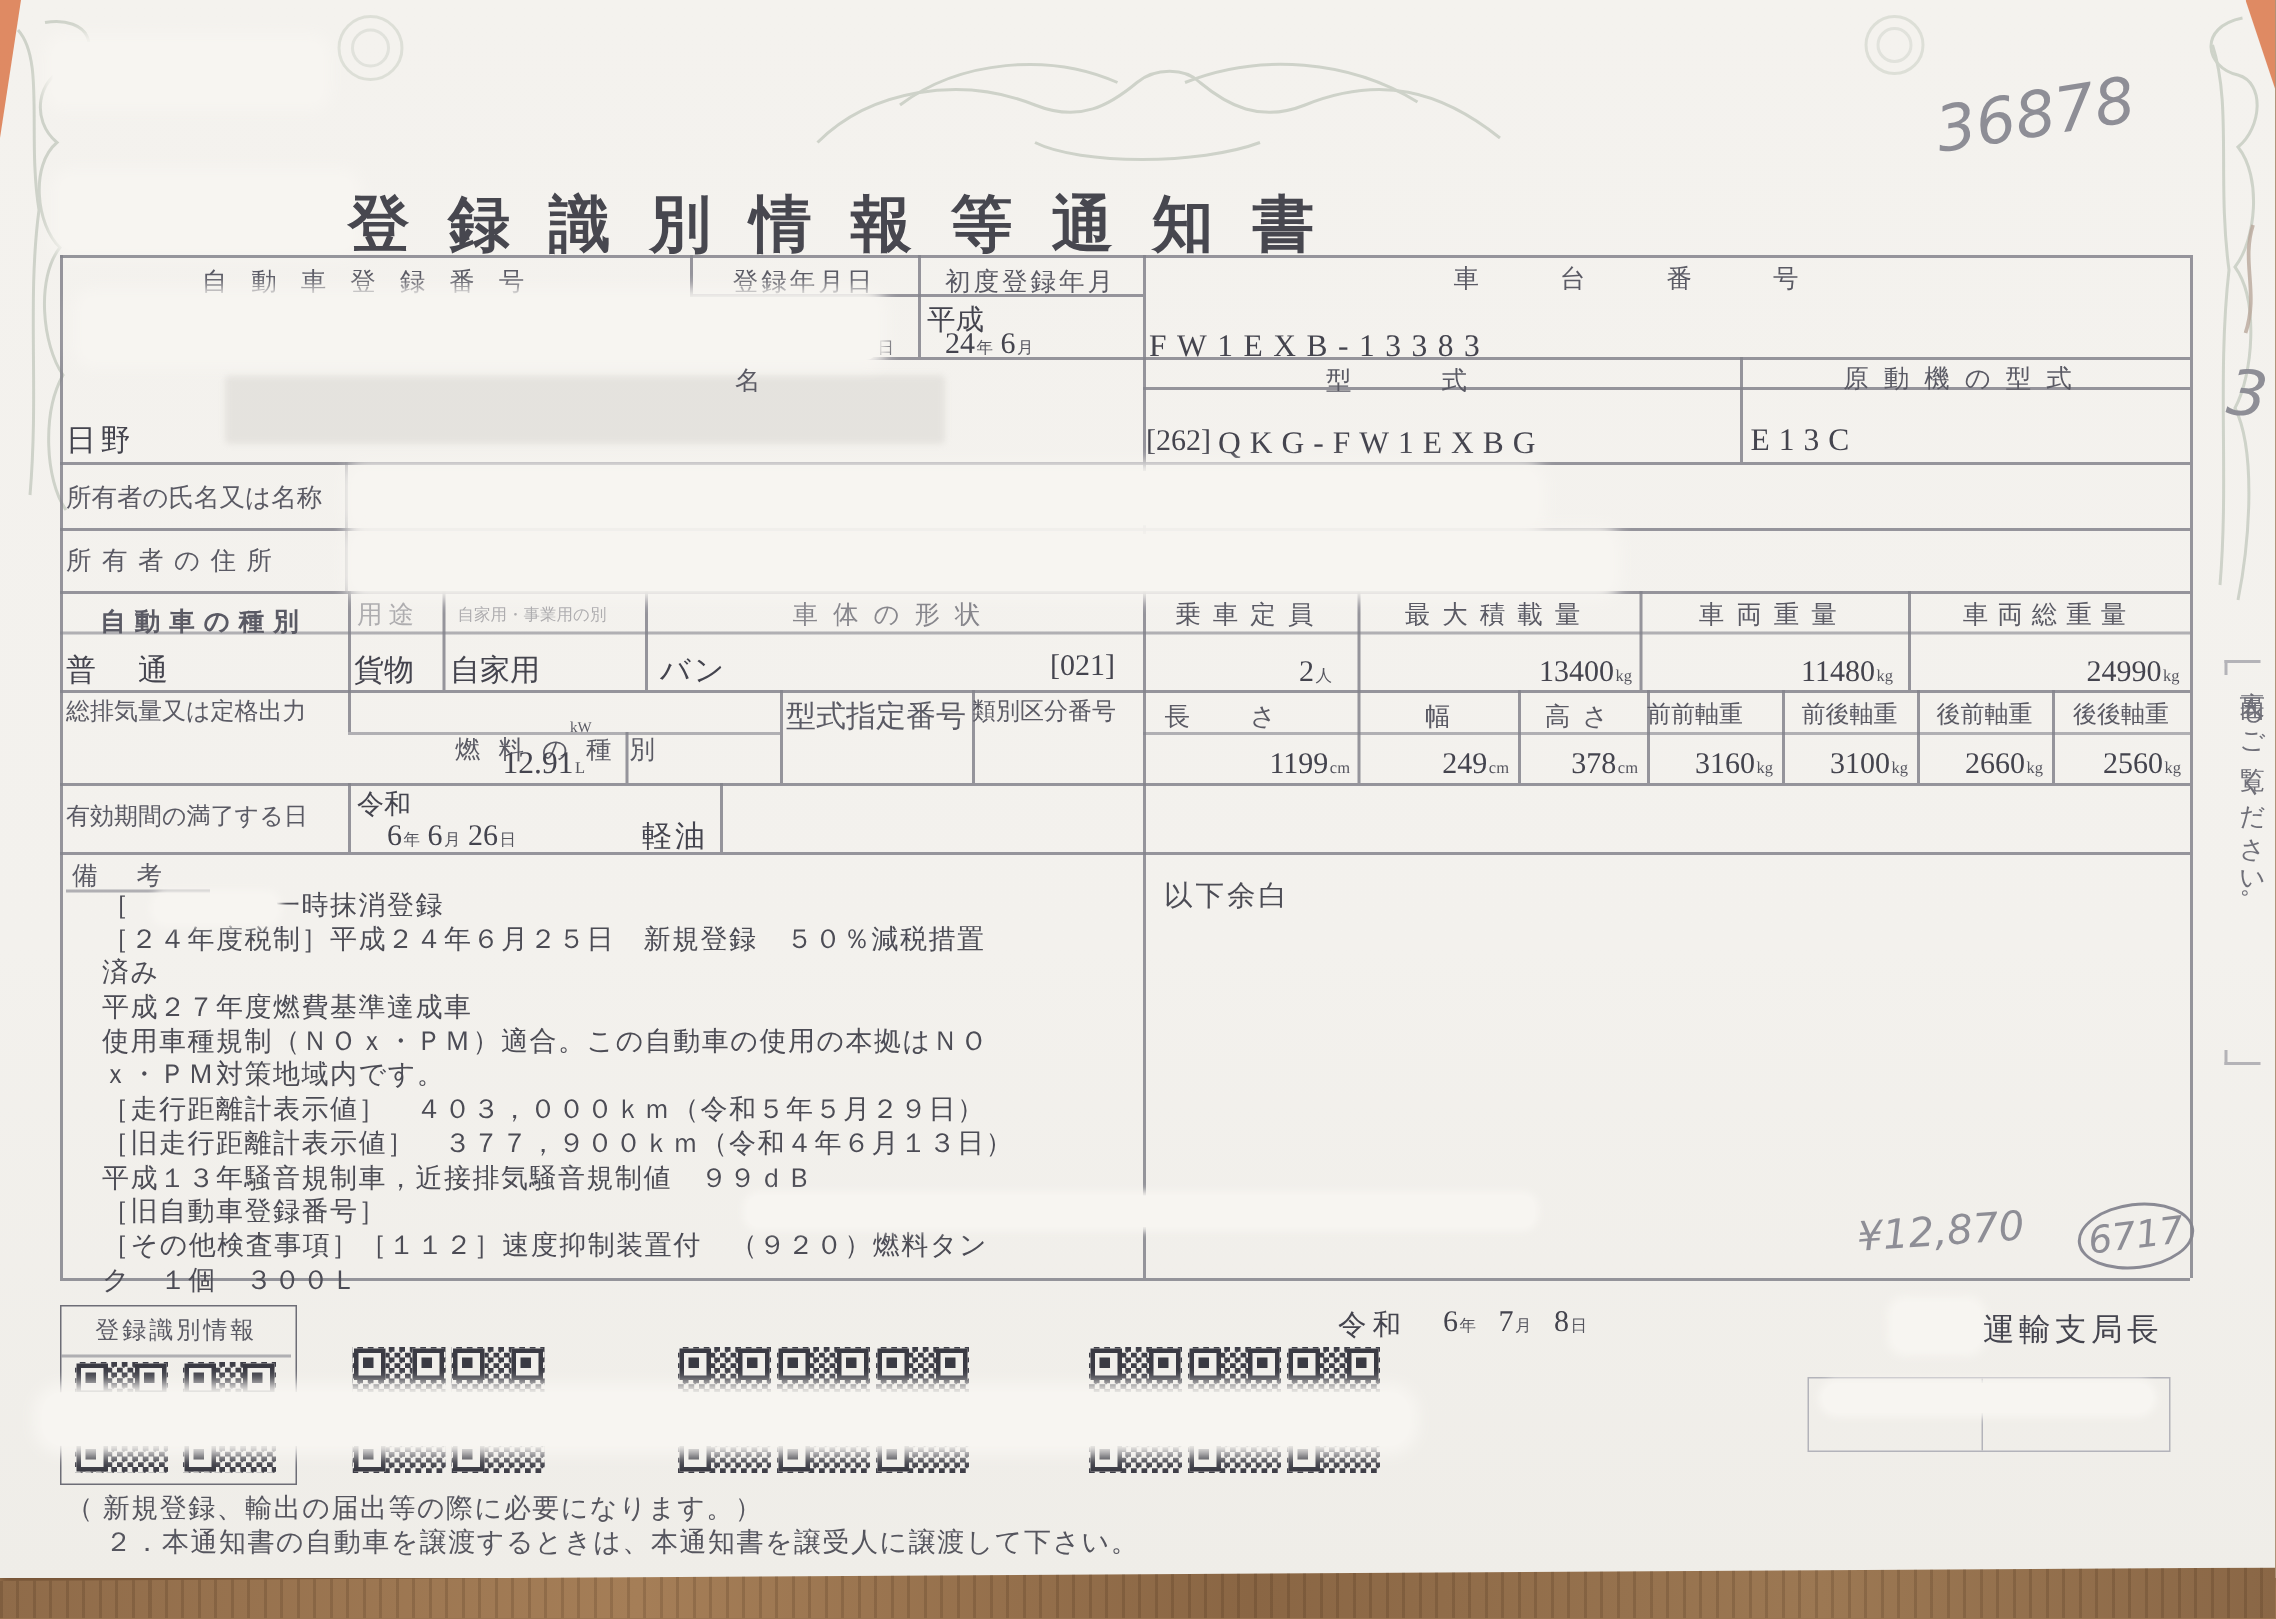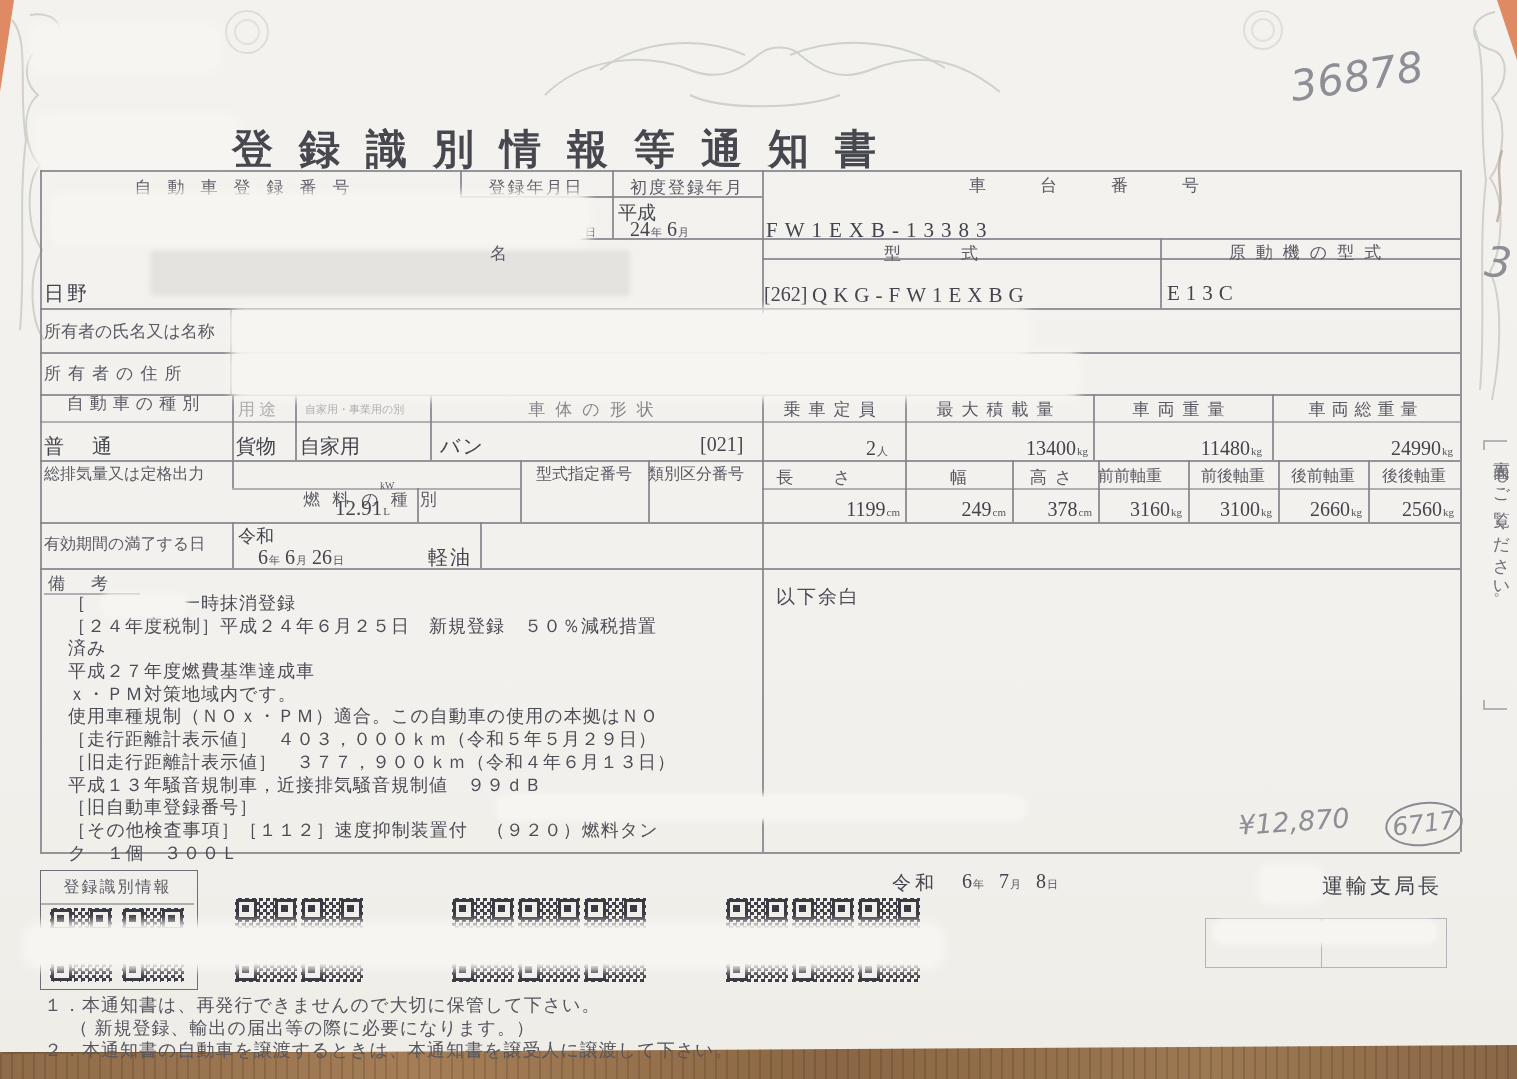--- a/index.html
+++ b/index.html
@@ -172,42 +172,42 @@
   <div class="V" style="left:44px;top:280px;letter-spacing:3px;">日野</div>
   <div class="V" style="left:764px;top:283px;font-size:20px;">[262]</div>
   <div class="V" style="left:812px;top:283px;font-size:21px;letter-spacing:6px;">QKG-FW1EXBG</div>
   <div class="V" style="left:1167px;top:281px;font-size:21px;letter-spacing:6px;">E13C</div>
 
   <div class="L" style="left:44px;top:320px;">所有者の氏名又は名称</div>
   <div class="redact" style="left:235px;top:314px;width:790px;height:36px;"></div>
   <div class="L" style="left:44px;top:362px;letter-spacing:7px;">所有者の住所</div>
   <div class="redact" style="left:235px;top:356px;width:840px;height:38px;"></div>
 
-  <div class="L" style="left:40px;top:392px;width:192px;text-align:center;letter-spacing:6px;">自動車の種別</div>
+  <div class="L" style="left:40px;top:403px;width:192px;text-align:center;letter-spacing:6px;font-weight:bold;">自動車の種別</div>
   <div class="L faint" style="left:238px;top:398px;letter-spacing:4px;">用途</div>
   <div class="L faint" style="left:305px;top:402px;font-size:11px;">自家用・事業用の別</div>
   <div class="L" style="left:430px;top:398px;width:332px;text-align:center;letter-spacing:10px;opacity:.7;">車体の形状</div>
   <div class="L" style="left:762px;top:398px;width:143px;text-align:center;letter-spacing:8px;">乗車定員</div>
   <div class="L" style="left:905px;top:398px;width:188px;text-align:center;letter-spacing:8px;">最大積載量</div>
   <div class="L" style="left:1093px;top:398px;width:179px;text-align:center;letter-spacing:8px;">車両重量</div>
   <div class="L" style="left:1272px;top:398px;width:188px;text-align:center;letter-spacing:6px;">車両総重量</div>
 
   <div class="V" style="left:44px;top:433px;letter-spacing:28px;">普通</div>
   <div class="V" style="left:236px;top:433px;">貨物</div>
   <div class="V" style="left:300px;top:433px;">自家用</div>
   <div class="V" style="left:440px;top:433px;letter-spacing:2px;">バン</div>
   <div class="V" style="left:700px;top:433px;">[021]</div>
   <div class="V right" style="left:800px;top:437px;width:88px;"><span>2</span><span class="u">人</span></div>
   <div class="V right" style="left:960px;top:437px;width:128px;"><span>13400</span><span class="u">kg</span></div>
   <div class="V right" style="left:1140px;top:437px;width:122px;"><span>11480</span><span class="u">kg</span></div>
   <div class="V right" style="left:1325px;top:437px;width:128px;"><span>24990</span><span class="u">kg</span></div>
 
   <div class="L" style="left:44px;top:464px;font-size:16px;">総排気量又は定格出力</div>
   <div class="L" style="left:232px;top:464px;width:288px;text-align:center;letter-spacing:12px;margin-top:24px;">燃料の種別</div>
-  <div class="L" style="left:520px;top:464px;width:128px;text-align:center;font-size:16px;">型式指定番号</div>
+  <div class="L" style="left:520px;top:464px;width:128px;text-align:center;font-size:20px;">型式指定番号</div>
   <div class="L" style="left:648px;top:464px;width:114px;font-size:16px;">類別区分番号</div>
   <div class="L" style="left:762px;top:466px;width:143px;text-align:center;letter-spacing:40px;">長さ</div>
   <div class="L" style="left:905px;top:466px;width:107px;text-align:center;">幅</div>
   <div class="L" style="left:1012px;top:466px;width:86px;text-align:center;letter-spacing:8px;">高さ</div>
   <div class="L" style="left:1098px;top:466px;width:90px;text-align:left;font-size:16px;">前前軸重</div>
   <div class="L" style="left:1188px;top:466px;width:90px;text-align:center;font-size:16px;">前後軸重</div>
   <div class="L" style="left:1278px;top:466px;width:90px;text-align:center;font-size:16px;">後前軸重</div>
   <div class="L" style="left:1368px;top:466px;width:92px;text-align:center;font-size:16px;">後後軸重</div>
 
   <div class="L" style="left:380px;top:480px;font-size:10px;">kW</div>
@@ -229,22 +229,22 @@
     <span>26</span><span class="u">日</span>
   </div>
 
   <div class="L" style="left:48px;top:572px;letter-spacing:26px;">備考</div>
   <div class="hl" style="left:44px;top:593px;width:96px;opacity:.6;"></div>
   <div id="remarks">
       <div class="rline">［　　　］，一時抹消登録</div>
       <div class="rline">［２４年度税制］平成２４年６月２５日　新規登録　５０％減税措置</div>
       <div class="rline">済み</div>
       <div class="rline">平成２７年度燃費基準達成車</div>
+      <div class="rline">使用車種規制（ＮＯｘ・ＰＭ）適合。この自動車の使用の本拠はＮＯ</div>
       <div class="rline">ｘ・ＰＭ対策地域内です。</div>
-      <div class="rline">使用車種規制（ＮＯｘ・ＰＭ）適合。この自動車の使用の本拠はＮＯ</div>
       <div class="rline">［走行距離計表示値］　４０３，０００ｋｍ（令和５年５月２９日）</div>
       <div class="rline">［旧走行距離計表示値］　３７７，９００ｋｍ（令和４年６月１３日）</div>
       <div class="rline">平成１３年騒音規制車，近接排気騒音規制値　９９ｄＢ</div>
       <div class="rline">［旧自動車登録番号］</div>
       <div class="rline">［その他検査事項］［１１２］速度抑制装置付　（９２０）燃料タン</div>
       <div class="rline">ク　１個　３００Ｌ</div>
     </div>
   <div class="redact" style="left:103px;top:596px;width:82px;height:19px;box-shadow:0 0 5px 3px #f7f5f1;"></div>
   <div class="redact" style="left:498px;top:797px;width:525px;height:21px;box-shadow:0 0 5px 3px #f7f5f1;"></div>
   <div class="L" style="left:776px;top:584px;font-size:19px;letter-spacing:2px;color:#4c4c55;">以下余白</div>
@@ -316,17 +316,16 @@
     <span>8</span><span class="u">日</span>
   </div>
   <div class="redact" style="left:1262px;top:868px;width:58px;height:32px;box-shadow:0 0 6px 4px #f7f5f1;"></div>
   <div class="V" style="left:1322px;top:872px;font-size:21px;letter-spacing:3px;">運輸支局長</div>
   <div id="stampbox">
       <div class="div"></div>
     </div>
   <div class="redact" style="left:1215px;top:922px;width:220px;height:20px;box-shadow:0 0 5px 3px #f7f5f1;border-radius:10px;"></div>
 
   <div id="footnotes">
-      <div class="fnote">１．本通知書は、再発行できませんので大切に保管して下さい。</div>
       <div class="fnote">（ 新規登録、輸出の届出等の際に必要になります。）</div>
       <div class="fnote">２．本通知書の自動車を譲渡するときは、本通知書を譲受人に譲渡して下さい。</div>
     </div>
 </div>
 
 </body></html>

